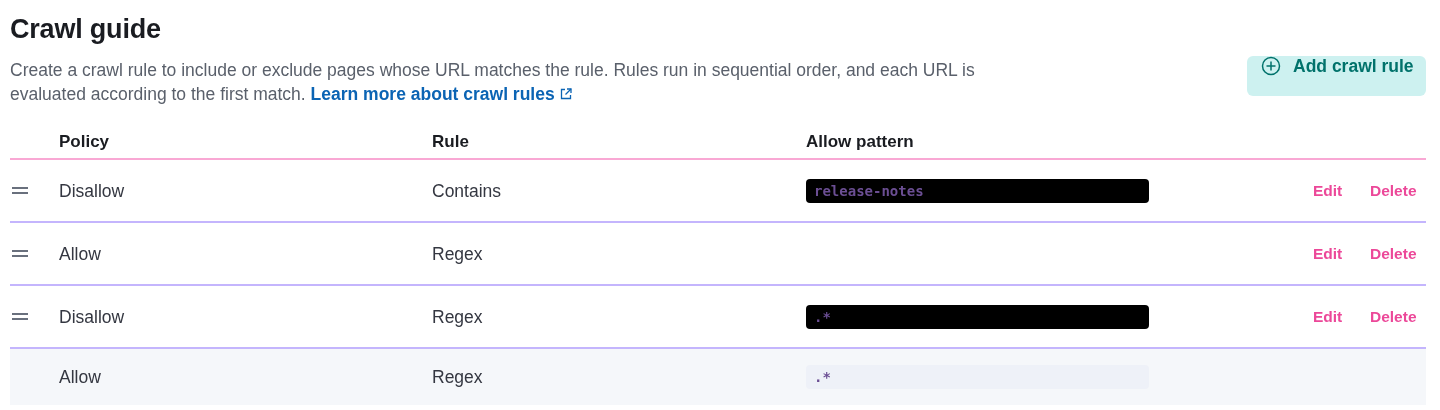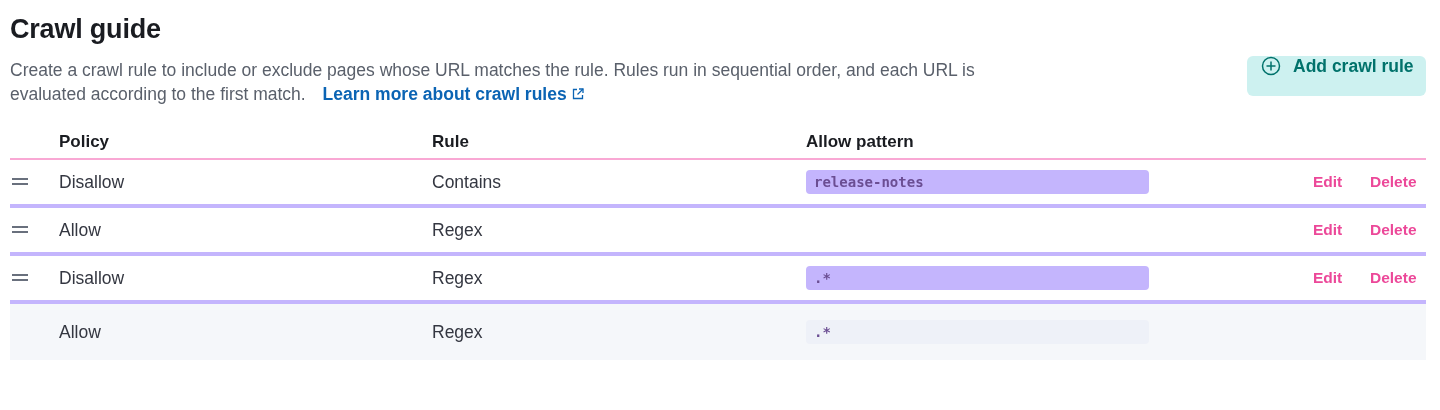--- a/index.html
+++ b/index.html
@@ -1,35 +1,35 @@
 <!DOCTYPE html>
 <html><head>
 <meta charset="utf-8">
 <style>
   * { box-sizing: border-box; margin: 0; padding: 0; }
   html, body { width: 1440px; height: 410px; background: #ffffff; overflow: hidden; }
   body { font-family: "Liberation Sans", sans-serif; color: #343741; position: relative; }
 
   .title { position: absolute; left: 10px; top: 14px; font-size: 27px; font-weight: 700; color: #1a1c21; letter-spacing: -0.2px; }
   .desc { position: absolute; left: 10px; top: 58px; width: 1030px; font-size: 17.5px; line-height: 24px; color: #5a606b; }
-  .desc a { color: #0b64b4; font-weight: 700; text-decoration: none; margin-left: 12px; }
+  .desc a { color: #0b64b4; font-weight: 700; text-decoration: none; }
   .ext-icon { display: inline-block; vertical-align: -1px; margin-left: 4px; }
 
   .add-btn { position: absolute; left: 1247px; top: 56px; width: 179px; height: 40px; background: #cdf1f0; border-radius: 6px; border: none; display: flex; align-items: flex-start; padding-left: 14px; color: #00726b; font-family: "Liberation Sans", sans-serif; font-size: 17.5px; font-weight: 700; cursor: pointer; }
   .add-btn .plus { width: 20px; height: 20px; margin-right: 12px; }
 
   .table { position: absolute; left: 10px; top: 122px; width: 1416px; }
   .thead { height: 38px; border-bottom: 2px solid #f9a8d4; position: relative; }
   .th { position: absolute; top: 10px; font-size: 17px; font-weight: 700; color: #1a1c21; }
-  .row { position: relative; height: 48px; border-bottom: 4px solid #c4b5fd; }
+  .row { position: relative; height: 63px; border-bottom: 2px solid #c4b5fd; }
   .row.last { border-bottom: none; height: 56px; background: #f5f7fa; }
   .cell { position: absolute; top: 50%; transform: translateY(-50%); font-size: 17.5px; color: #343741; }
   .drag { position: absolute; left: 2px; top: 50%; transform: translateY(-50%); width: 16px; height: 8px; cursor: grab; }
   .drag span { display: block; height: 2px; background: #69707d; margin-bottom: 3px; }
-  .code { position: absolute; left: 796px; top: 50%; transform: translateY(-50%); width: 343px; height: 24px; background: #c4b5fd; border-radius: 4px; padding-left: 8px; font-family: "DejaVu Sans Mono", monospace; font-weight: 700; font-size: 14px; line-height: 24px; color: #6b4e93; }
+  .code { position: absolute; left: 796px; top: 50%; transform: translateY(-50%); width: 343px; height: 24px; background: #000000; border-radius: 4px; padding-left: 8px; font-family: "DejaVu Sans Mono", monospace; font-weight: 700; font-size: 14px; line-height: 24px; color: #6b4e93; }
   .row.last .code { background: #eef1f8; }
   .link { position: absolute; top: 50%; transform: translateY(-50%); font-size: 15.5px; font-weight: 700; color: #ec4899; cursor: pointer; }
 </style>
 </head>
 <body>
 
 <h1 class="title">Crawl guide</h1>
 
 <p class="desc">
   <span>Create a crawl rule to include or exclude pages whose URL matches the rule. Rules run in sequential order, and each URL is evaluated according to the first match.</span>

